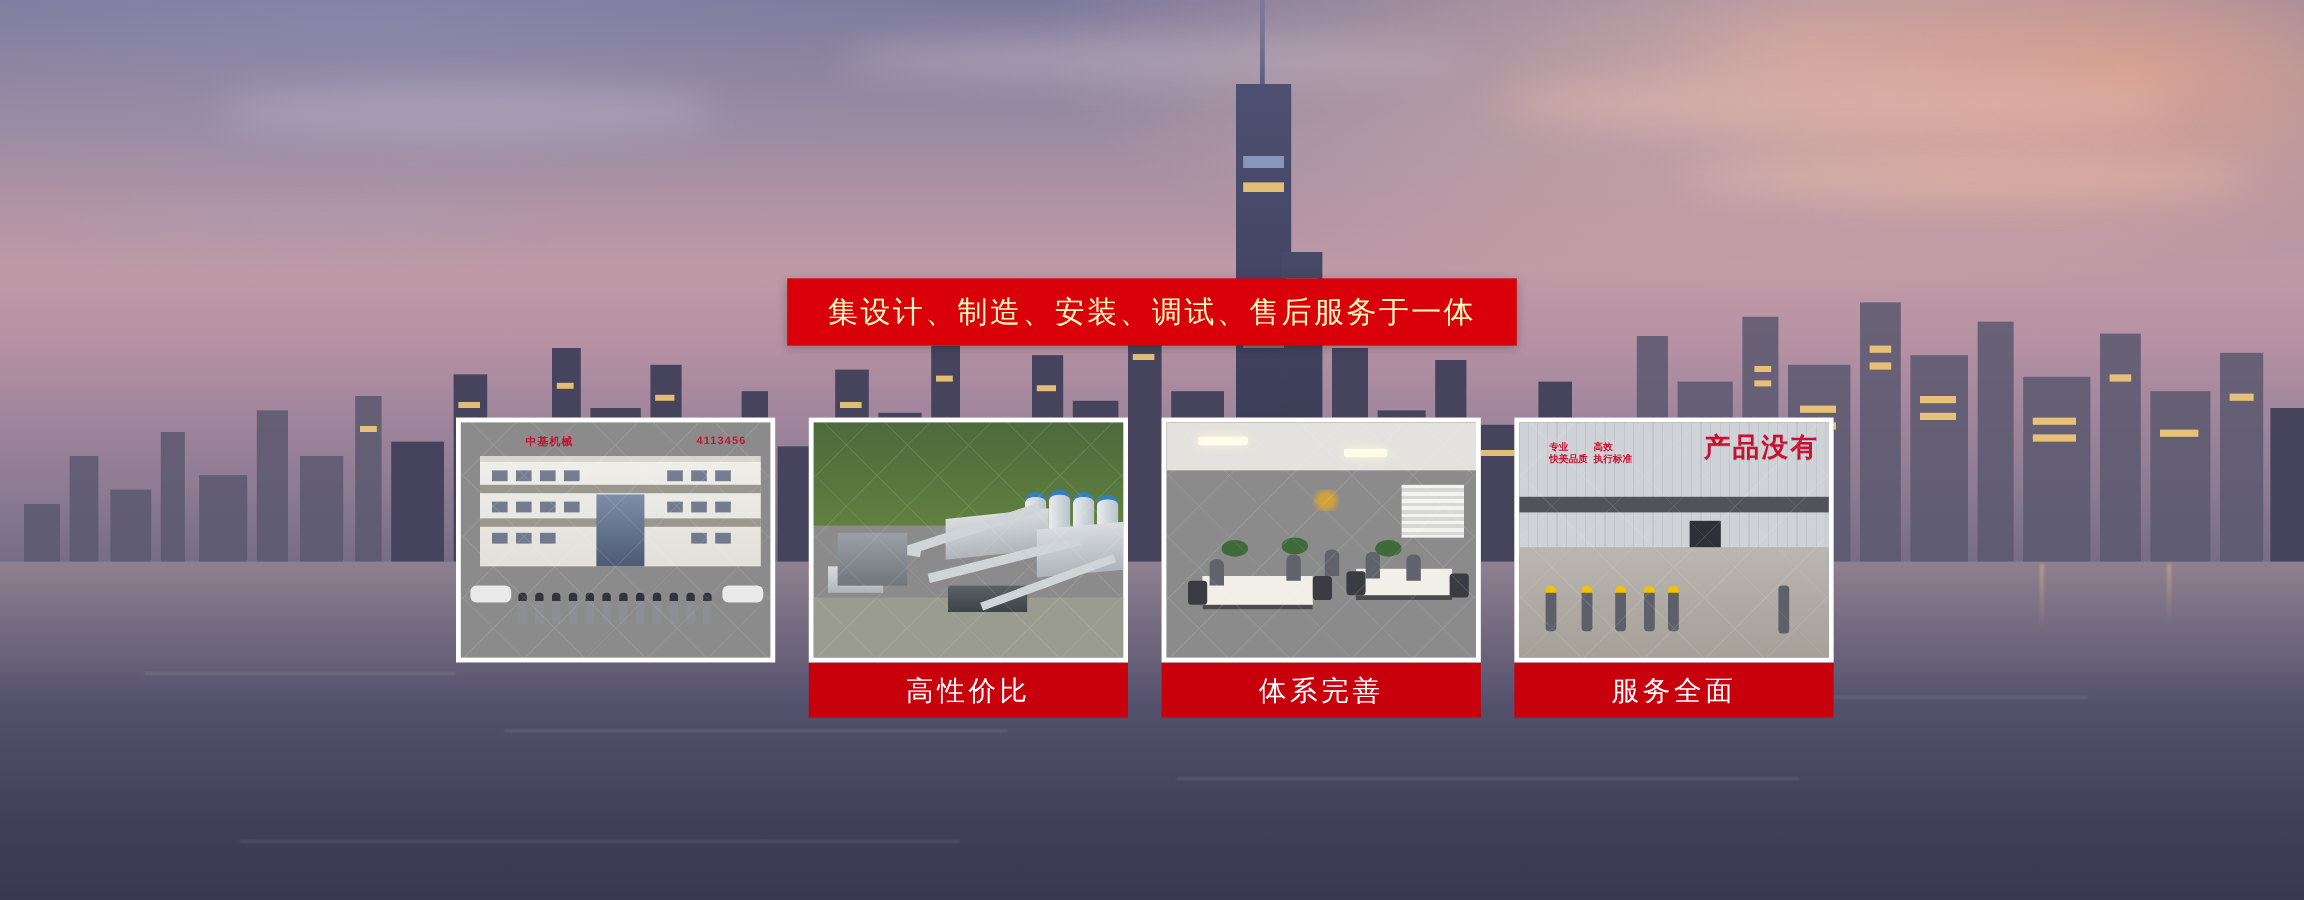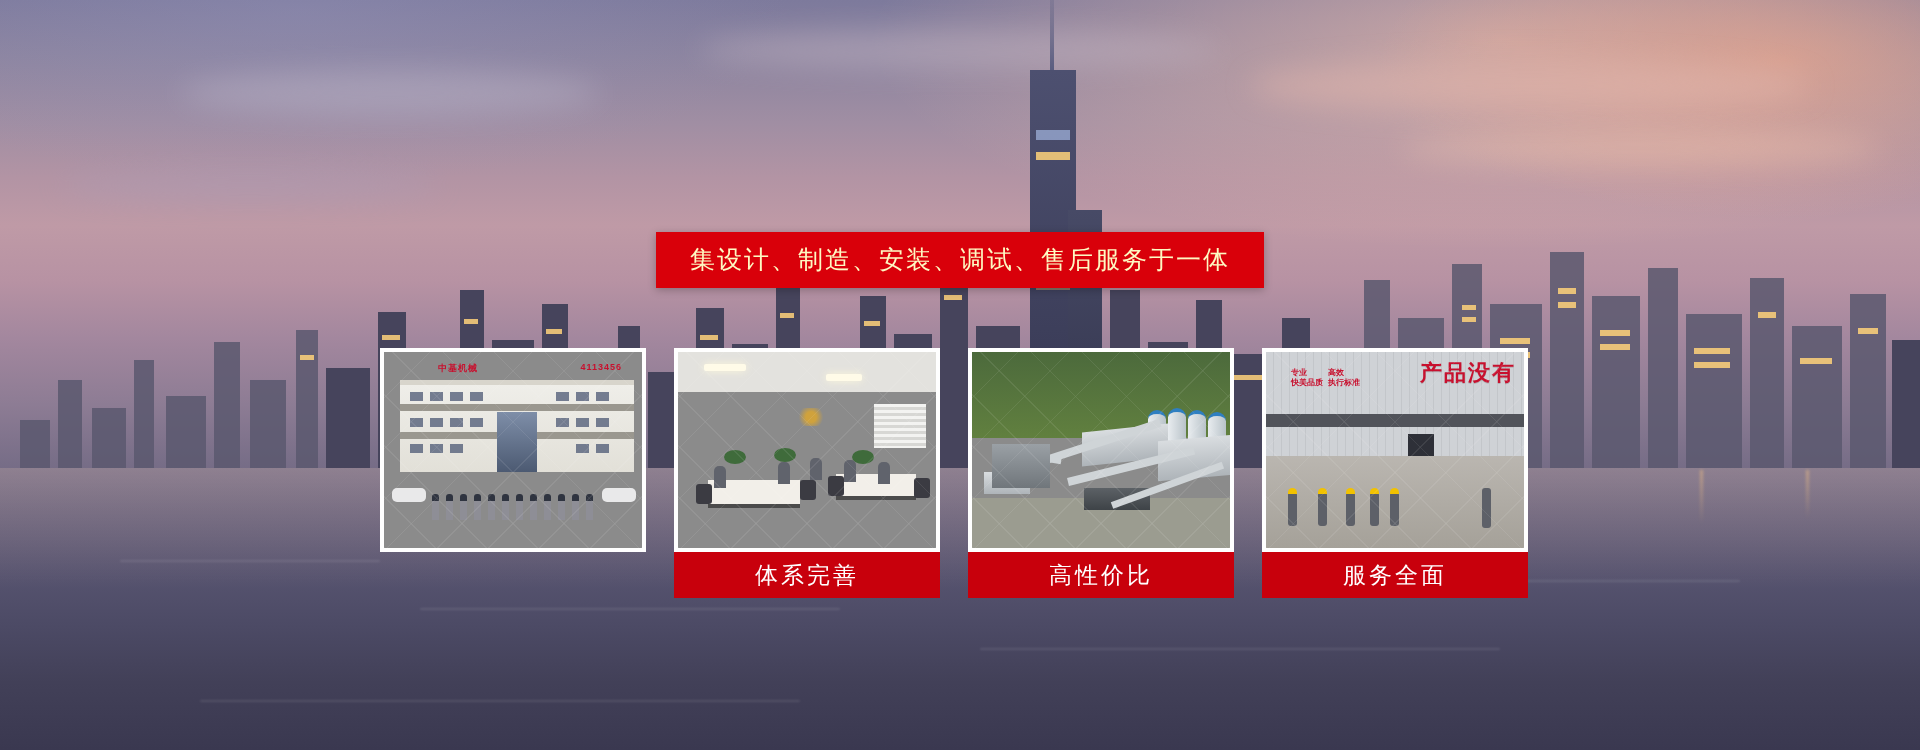--- a/index.html
+++ b/index.html
@@ -343,20 +343,42 @@
         <div class="person" style="left:146px;"></div>
         <div class="person" style="left:160px;"></div>
         <div class="person" style="left:174px;"></div>
         <div class="person" style="left:188px;"></div>
         <div class="person" style="left:202px;"></div>
         <div class="wm"></div>
       </div>
     </div>
 
     <div class="card">
+      <div class="photo p2">
+        <div class="field"></div>
+        <div class="yard"></div>
+        <div class="silo" style="left:176px;top:58px;"></div>
+        <div class="silo" style="left:196px;top:56px;"></div>
+        <div class="silo" style="left:216px;top:58px;"></div>
+        <div class="silo" style="left:236px;top:60px;"></div>
+        <div class="shed" style="left:110px;top:76px;width:86px;height:34px;transform:skewY(-6deg);"></div>
+        <div class="shed" style="left:186px;top:86px;width:74px;height:40px;transform:skewY(-5deg);"></div>
+        <div class="shed" style="left:12px;top:120px;width:46px;height:22px;"></div>
+        <div class="shed" style="left:112px;top:136px;width:66px;height:22px;background:linear-gradient(180deg,#5c6166,#3e4347);"></div>
+        <div class="belt" style="left:74px;top:104px;width:120px;height:8px;transform:rotate(-18deg);"></div>
+        <div class="belt" style="left:96px;top:126px;width:130px;height:8px;transform:rotate(-14deg);"></div>
+        <div class="belt" style="left:140px;top:150px;width:118px;height:7px;transform:rotate(-20deg);"></div>
+        <div class="belt" style="left:30px;top:96px;width:60px;height:6px;transform:rotate(10deg);"></div>
+        <div class="shed" style="left:20px;top:92px;width:58px;height:44px;background:linear-gradient(180deg,#9aa0a5,#70767b);"></div>
+        <div class="wm"></div>
+      </div>
+      <div class="cap">高性价比</div>
+    </div>
+
+    <div class="card">
       <div class="photo p3">
         <div class="ceil"></div>
         <div class="lamp" style="left:26px;top:12px;width:42px;"></div>
         <div class="lamp" style="left:148px;top:22px;width:36px;"></div>
         <div class="blind"></div>
         <div class="wall-logo"></div>
         <div class="plant" style="left:46px;top:98px;"></div>
         <div class="plant" style="left:96px;top:96px;"></div>
         <div class="plant" style="left:174px;top:98px;"></div>
         <div class="desk" style="left:30px;top:128px;width:92px;height:28px;"></div>
@@ -369,42 +391,20 @@
         <div class="worker" style="left:100px;top:110px;"></div>
         <div class="worker" style="left:132px;top:106px;"></div>
         <div class="worker" style="left:166px;top:108px;"></div>
         <div class="worker" style="left:200px;top:110px;"></div>
         <div class="wm"></div>
       </div>
       <div class="cap">体系完善</div>
     </div>
 
     <div class="card">
-      <div class="photo p2">
-        <div class="field"></div>
-        <div class="yard"></div>
-        <div class="silo" style="left:176px;top:58px;"></div>
-        <div class="silo" style="left:196px;top:56px;"></div>
-        <div class="silo" style="left:216px;top:58px;"></div>
-        <div class="silo" style="left:236px;top:60px;"></div>
-        <div class="shed" style="left:110px;top:76px;width:86px;height:34px;transform:skewY(-6deg);"></div>
-        <div class="shed" style="left:186px;top:86px;width:74px;height:40px;transform:skewY(-5deg);"></div>
-        <div class="shed" style="left:12px;top:120px;width:46px;height:22px;"></div>
-        <div class="shed" style="left:112px;top:136px;width:66px;height:22px;background:linear-gradient(180deg,#5c6166,#3e4347);"></div>
-        <div class="belt" style="left:74px;top:104px;width:120px;height:8px;transform:rotate(-18deg);"></div>
-        <div class="belt" style="left:96px;top:126px;width:130px;height:8px;transform:rotate(-14deg);"></div>
-        <div class="belt" style="left:140px;top:150px;width:118px;height:7px;transform:rotate(-20deg);"></div>
-        <div class="belt" style="left:30px;top:96px;width:60px;height:6px;transform:rotate(10deg);"></div>
-        <div class="shed" style="left:20px;top:92px;width:58px;height:44px;background:linear-gradient(180deg,#9aa0a5,#70767b);"></div>
-        <div class="wm"></div>
-      </div>
-      <div class="cap">高性价比</div>
-    </div>
-
-    <div class="card">
       <div class="photo p4">
         <div class="wall"></div>
         <div class="bigtxt">产品没有</div>
         <div class="smalltxt" style="left:25px;">专业<br>快美品质</div>
         <div class="smalltxt" style="left:62px;">高效<br>执行标准</div>
         <div class="strip"></div>
         <div class="gate"></div>
         <div class="ground"></div>
         <div class="wk" style="left:22px;"></div>
         <div class="hat" style="left:22px;bottom:54px;"></div>

